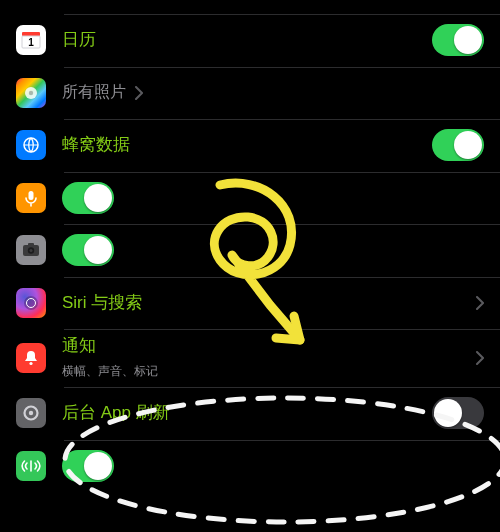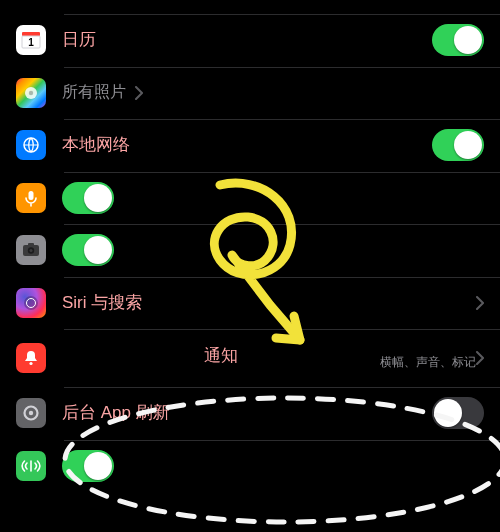--- a/index.html
+++ b/index.html
@@ -1,21 +1,21 @@
 <!DOCTYPE html>
 <html><head>
 <meta charset="utf-8">
 <style>
   html,body{margin:0;padding:0;background:#000;font-family:-apple-system,"Helvetica Neue",Arial,sans-serif;}
   .screen{width:500px;height:532px;background:#000;color:#fff;overflow:hidden;position:relative;}
   .list{padding-top:0;}
   .row{display:flex;align-items:center;height:52.5px;padding:0 16px 0 16px;position:relative;}
   .row + .row::before{content:"";position:absolute;left:64px;right:0;top:0;height:1px;background:#2c2c2e;}
   .icon{width:30px;height:30px;border-radius:7px;flex:0 0 30px;margin-right:16px;display:flex;align-items:center;justify-content:center;}
-  .lbl{flex:1 1 auto;font-size:17px;color:#fca5a5;line-height:1.15;}
+  .lbl{flex:1 1 auto;font-size:17px;color:#84cc16;line-height:1.15;}
   .sub{font-size:12px;color:#8e8e93;margin-top:8px;}
   .detail{font-size:16px;color:#8e8e93;margin-right:9px;}
   .chev{flex:0 0 auto;color:#5a5a5e;}
   .chev svg{display:block;}
   .toggle{width:52px;height:32px;border-radius:16px;position:relative;flex:0 0 auto;}
   .toggle.on{background:#30d158;}
   .toggle.off{background:#39393d;}
   .knob{width:28px;height:28px;border-radius:50%;background:#fff;position:absolute;top:2px;box-shadow:0 1px 2px rgba(0,0,0,.4);}
   .toggle.on .knob{right:2px;}
   .toggle.off .knob{left:2px;}
@@ -72,21 +72,21 @@
     </div>
   </div>
 
   <div class="row">
     <div class="icon ic-net">
       <svg width="20" height="20" viewBox="0 0 20 20">
             <circle cx="10" cy="10" r="7" fill="none" stroke="#fff" stroke-width="1.5"></circle>
             <path d="M3 10h14M10 3c3 3 3 11 0 14M10 3c-3 3-3 11 0 14" stroke="#fff" stroke-width="1.2" fill="none"></path>
           </svg>
     </div>
-    <div class="lbl">本地网络</div>
+    <div class="lbl">蜂窝数据</div>
     <div class="toggle on">
           <div class="knob"></div>
         </div>
   </div>
 
   <div class="row">
     <div class="icon ic-mic">
       <svg width="20" height="20" viewBox="0 0 20 20">
             <rect x="7.5" y="3" width="5" height="9" rx="2.5" fill="#fff"></rect>
             <path d="M5 10a5 5 0 0010 0M10 15v3" stroke="#fff" stroke-width="1.6" fill="none" stroke-linecap="round"></path>
@@ -126,21 +126,21 @@
     </div>
   </div>
 
   <div class="row" style="height:58px;">
     <div class="icon ic-notif">
       <svg width="20" height="20" viewBox="0 0 20 20">
             <path d="M10 3a4 4 0 00-4 4v3l-2 3h12l-2-3V7a4 4 0 00-4-4z" fill="#fff"></path>
             <circle cx="10" cy="15.5" r="1.6" fill="#fff"></circle>
           </svg>
     </div>
-    <div style="flex:1 1 auto;display:flex;flex-direction:row;text-align:center;">
+    <div style="flex:1 1 auto;display:flex;flex-direction:column;">
       <div class="lbl" style="font-size:17px;">通知</div>
       <div class="sub">横幅、声音、标记</div>
     </div>
     <div class="chev">
       <svg width="8" height="14" viewBox="0 0 8 14">
             <path d="M1 1l6 6-6 6" stroke="#5a5a5e" stroke-width="2" fill="none" stroke-linecap="round"></path>
           </svg>
     </div>
   </div>
 

